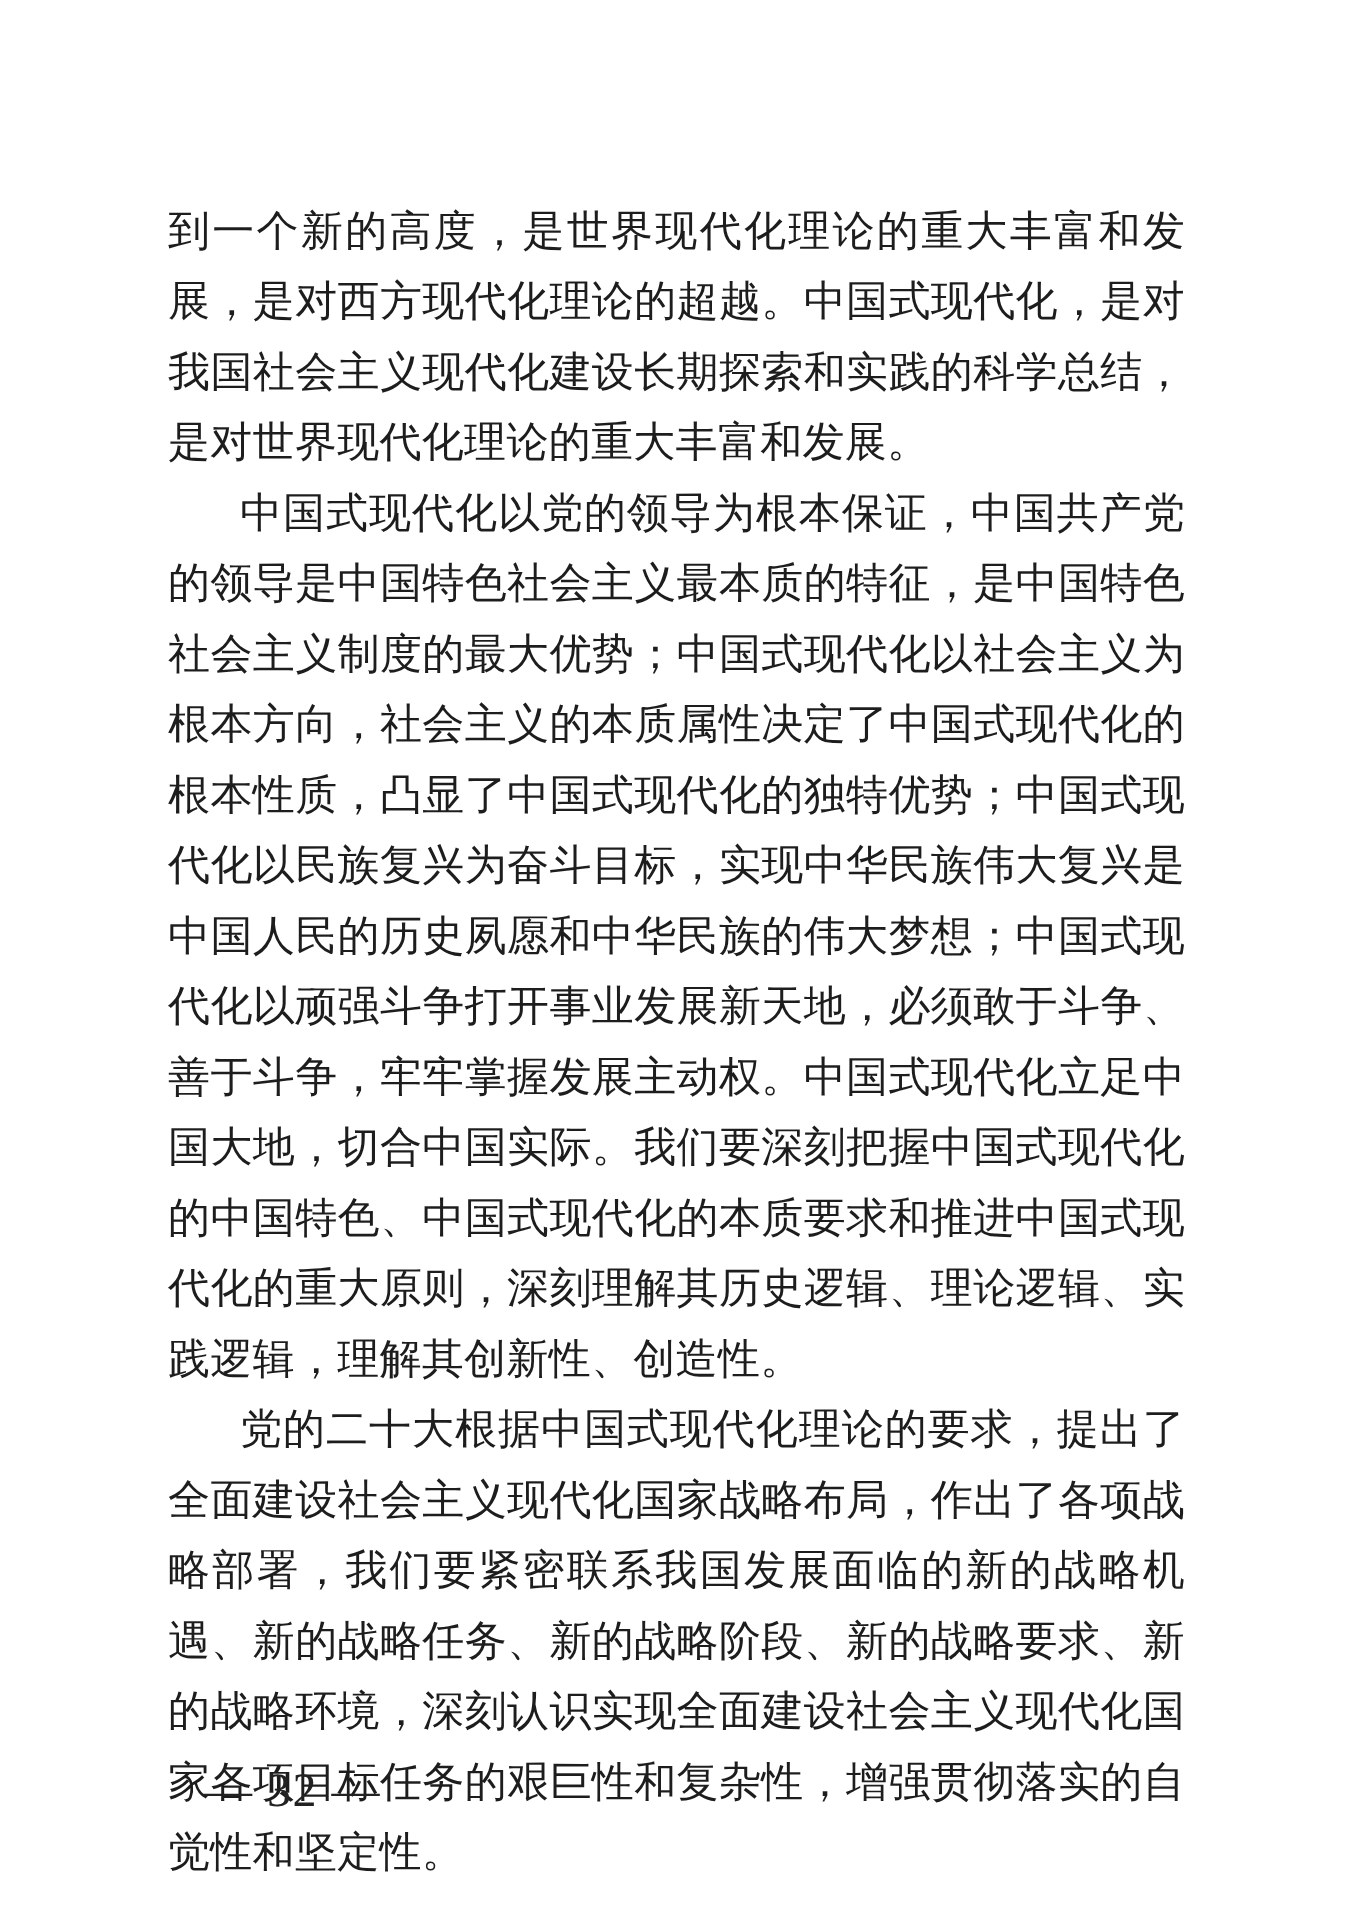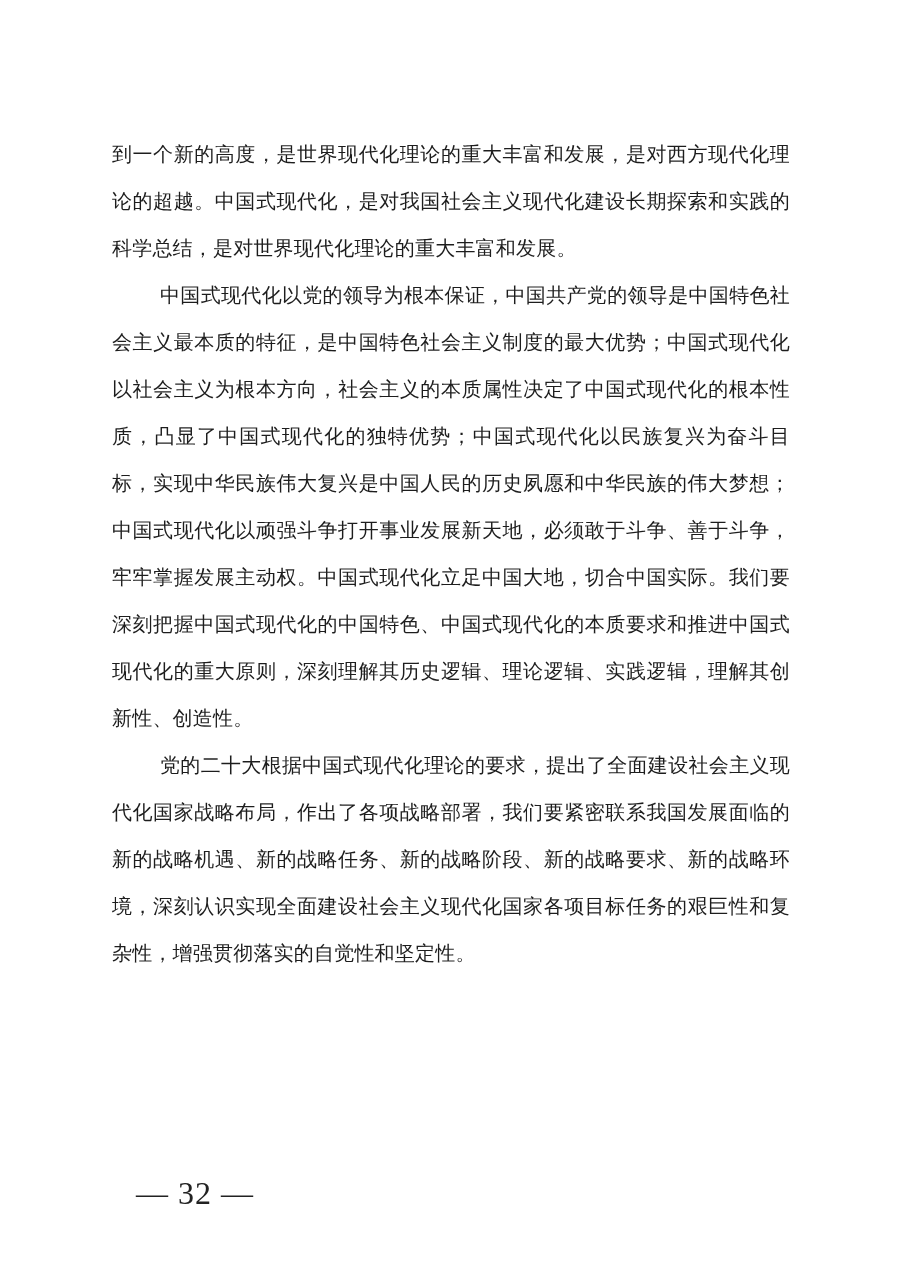--- a/index.html
+++ b/index.html
@@ -16,21 +16,21 @@
     overflow: hidden;
   }
   .doc {
     position: absolute;
     left: 112px;
     top: 131px;
     width: 678px;
   }
   .para {
     margin: 0;
-    font-size: 20px;
+    font-size: 28px;
     line-height: 47px;
     text-align: justify;
     text-justify: inter-ideograph;
     letter-spacing: 0.2px;
   }
   .para.indent {
     text-indent: 48px;
   }
   .seg-bold {
     font-weight: 400;

